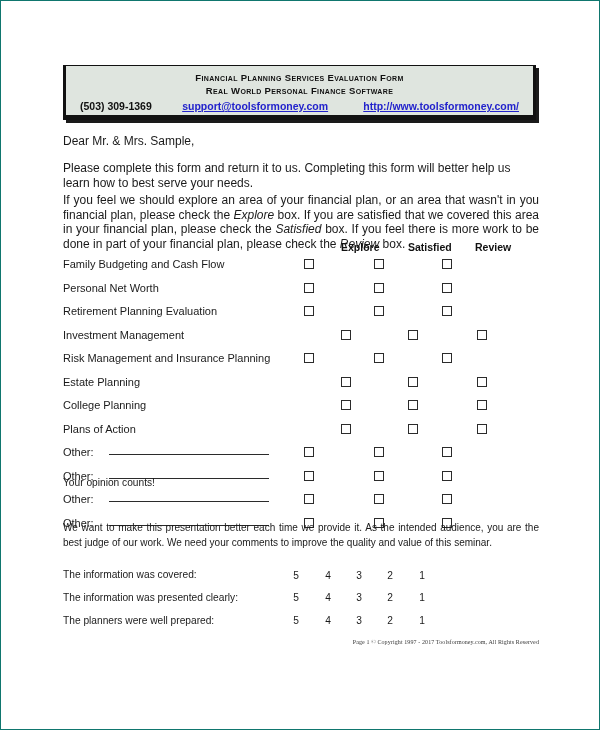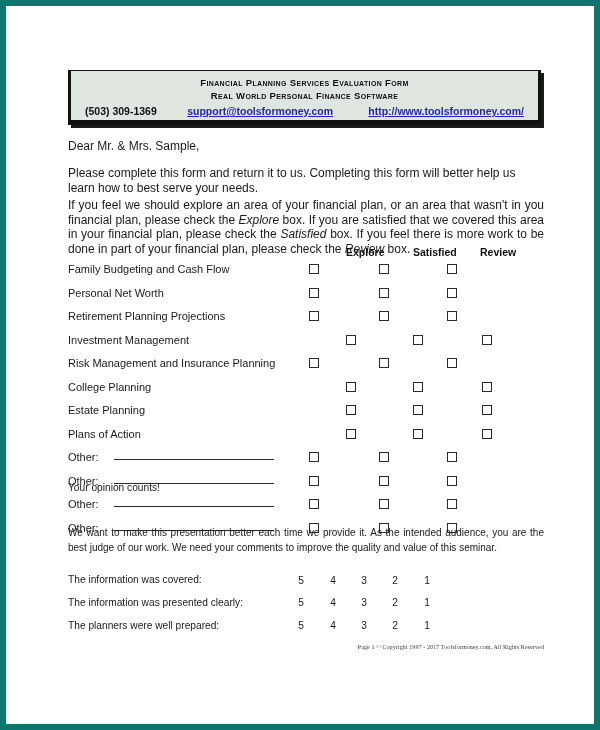--- a/index.html
+++ b/index.html
@@ -16,21 +16,21 @@
     overflow: hidden;
     position: relative;
   }
 
   .page {
     position: absolute;
     left: 0; top: 0;
     width: 600px;
     height: 730px;
     box-sizing: border-box;
-    border: 6px solid #0f766e;
+    border: 1px solid #0f766e;
     background: #ffffff;
   }
 
   
   .banner-wrap {
     position: absolute;
     left: 62px;
     top: 64px;
     width: 473px;
   }
@@ -268,45 +268,45 @@
           <span class="cbox c2"></span>
           <span class="cbox c3"></span>
         </div>
         <div class="row a">
           <span class="row-label">Personal Net Worth</span>
           <span class="cbox c1"></span>
           <span class="cbox c2"></span>
           <span class="cbox c3"></span>
         </div>
         <div class="row a">
-          <span class="row-label">Retirement Planning Projections</span>
+          <span class="row-label">Retirement Planning Evaluation</span>
           <span class="cbox c1"></span>
           <span class="cbox c2"></span>
           <span class="cbox c3"></span>
         </div>
         <div class="row b">
           <span class="row-label">Investment Management</span>
           <span class="cbox c1"></span>
           <span class="cbox c2"></span>
           <span class="cbox c3"></span>
         </div>
         <div class="row a">
           <span class="row-label">Risk Management and Insurance Planning</span>
           <span class="cbox c1"></span>
           <span class="cbox c2"></span>
           <span class="cbox c3"></span>
         </div>
         <div class="row b">
+          <span class="row-label">Estate Planning</span>
+          <span class="cbox c1"></span>
+          <span class="cbox c2"></span>
+          <span class="cbox c3"></span>
+        </div>
+        <div class="row b">
           <span class="row-label">College Planning</span>
-          <span class="cbox c1"></span>
-          <span class="cbox c2"></span>
-          <span class="cbox c3"></span>
-        </div>
-        <div class="row b">
-          <span class="row-label">Estate Planning</span>
           <span class="cbox c1"></span>
           <span class="cbox c2"></span>
           <span class="cbox c3"></span>
         </div>
         <div class="row b">
           <span class="row-label">Plans of Action</span>
           <span class="cbox c1"></span>
           <span class="cbox c2"></span>
           <span class="cbox c3"></span>
         </div>

